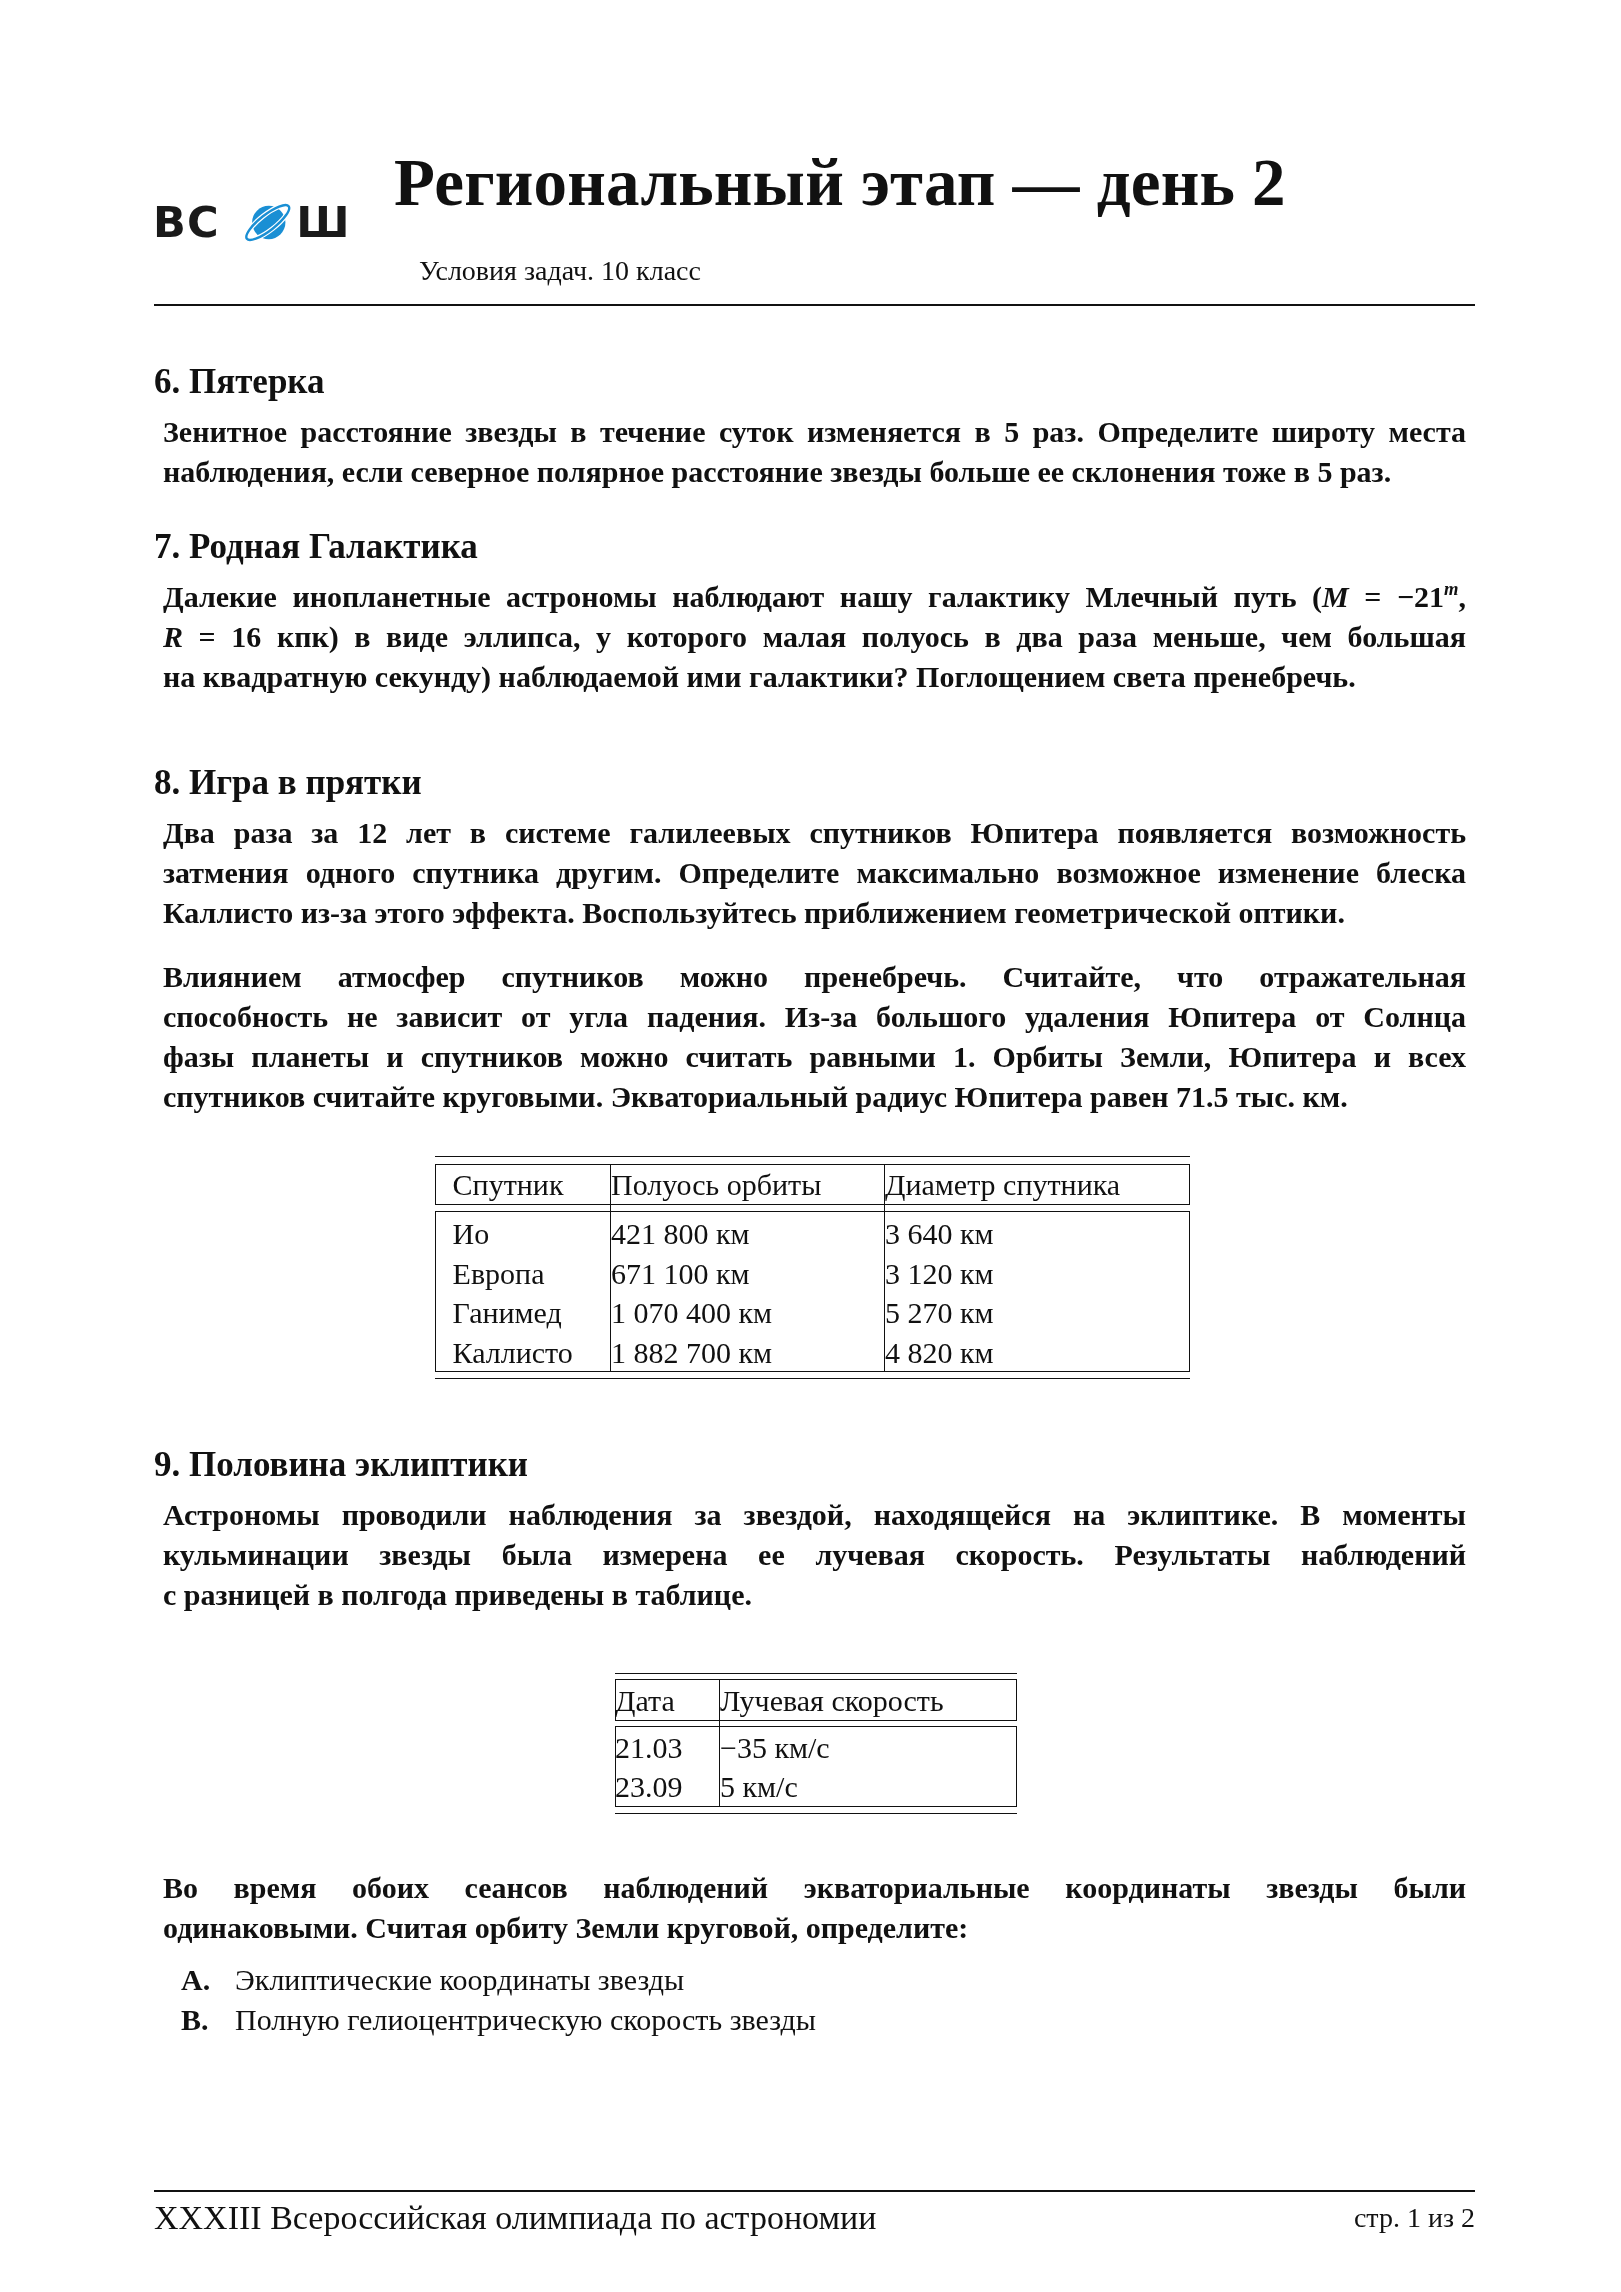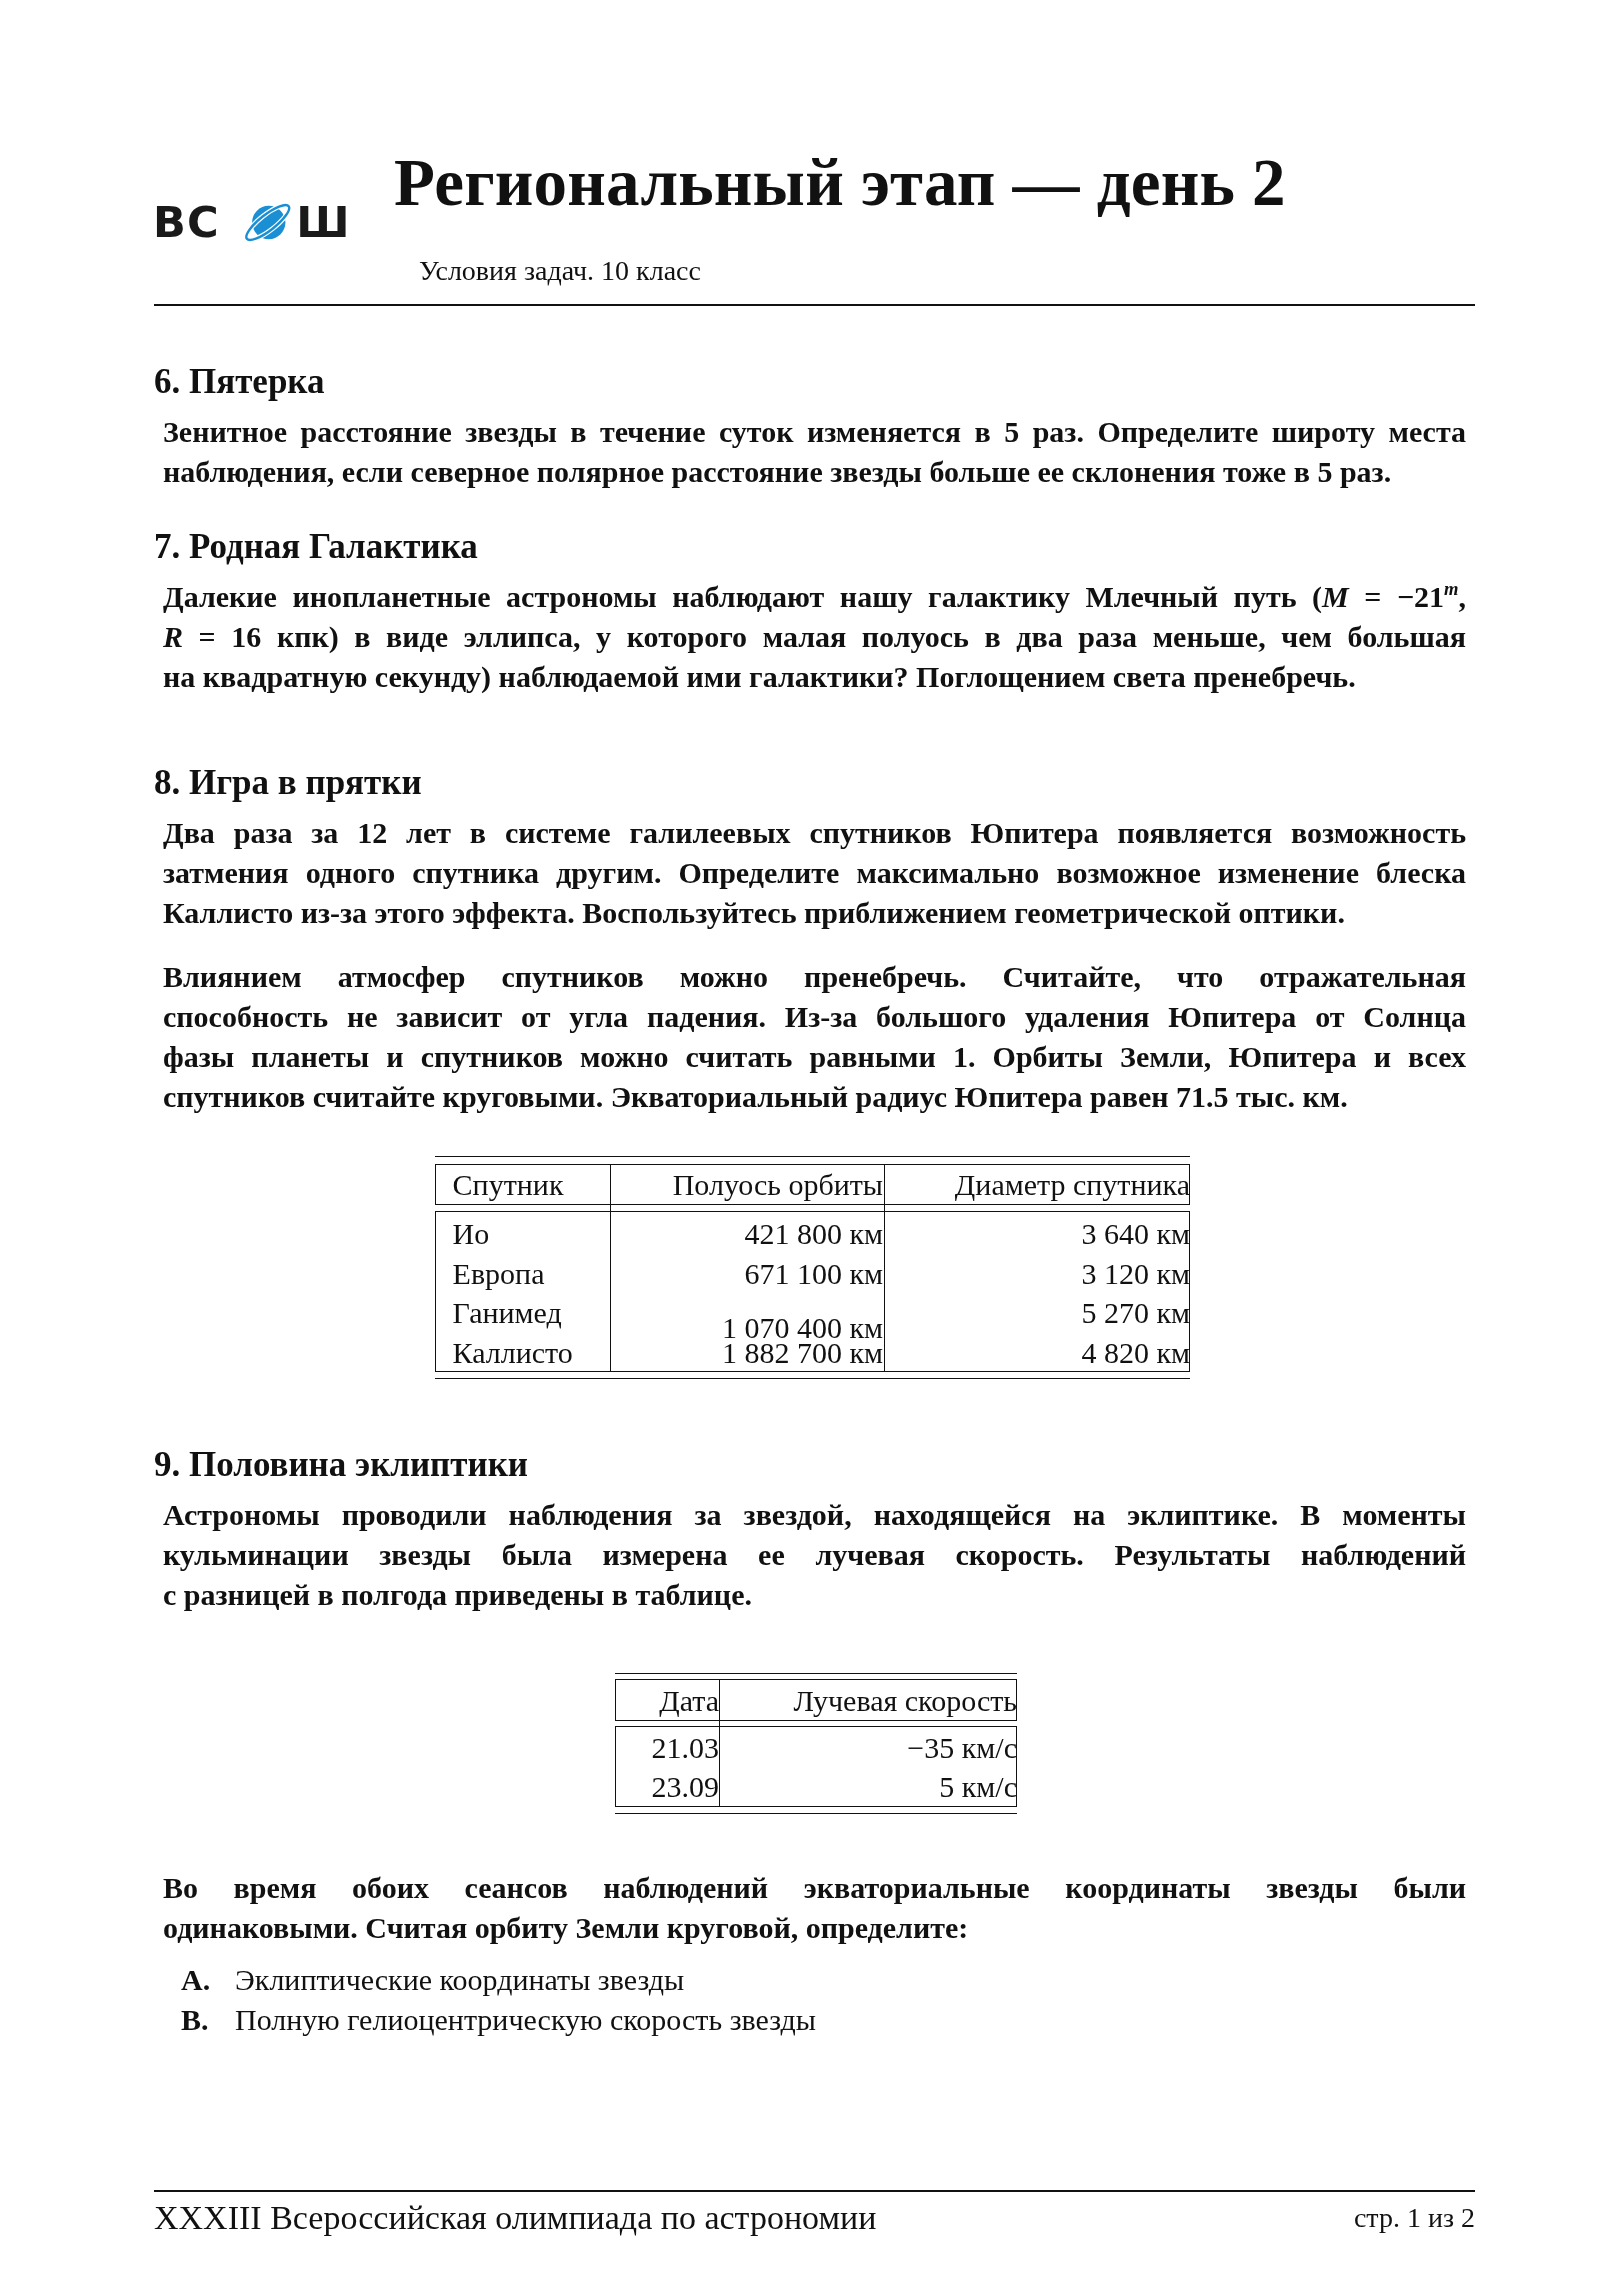--- a/index.html
+++ b/index.html
@@ -18,21 +18,21 @@
   .it { font-style: italic; }
   sup.m { font-size: 18.6px; font-style: italic; vertical-align: 11.8px; line-height: 0; }
   .sub-sq { display: inline-block; width: 10.8px; height: 10.8px; border: 1.5px solid #111; vertical-align: -5.9px; margin-left: 1px; box-sizing: border-box; }
   .sub-pp { font-size: 16.7px; vertical-align: 2px; font-style: italic; }
   
   .tbl { position: absolute; }
   .tbl .hline { position: absolute; left: 0; right: 0; border-top: 1.6px solid #111; height: 0; }
   .tbl .box { position: absolute; left: 0; right: 0; border: 1.6px solid #111; box-sizing: border-box; }
   .tbl .vline { position: absolute; width: 0; border-left: 1.6px solid #111; }
   .tbl .cell { position: absolute; font-size: 30px; line-height: 39px; white-space: nowrap; }
-  .center { text-align: right; }
+  .center { text-align: left; }
   .list-item { position: absolute; left: 181px; font-size: 30px; line-height: 39px; white-space: nowrap; }
   .list-item .lbl { font-weight: bold; display: inline-block; width: 54px; }
   .footer-left { left: 154px; top: 2201px; font-size: 34px; line-height: 33px; white-space: nowrap; }
   .footer-right { right: 146px; top: 2201px; font-size: 28px; line-height: 33px; white-space: nowrap; }
 </style>
 </head>
 <body>
 
 <div class="abs logo">
   <svg width="206" height="51" viewBox="0 0 210 52">
@@ -105,21 +105,21 @@
 
   <div class="cell" style="left:17.6px; top:58px;">Ио</div>
   <div class="cell center" style="left:176px; width:272px; top:58px;">421 800 км</div>
   <div class="cell center" style="left:450px; width:305px; top:58px;">3 640 км</div>
 
   <div class="cell" style="left:17.6px; top:98px;">Европа</div>
   <div class="cell center" style="left:176px; width:272px; top:98px;">671 100 км</div>
   <div class="cell center" style="left:450px; width:305px; top:98px;">3 120 км</div>
 
   <div class="cell" style="left:17.6px; top:137px;">Ганимед</div>
-  <div class="cell center" style="left:176px; width:272px; top:137px;margin-top:15px;">1 070 400 км</div>
+  <div class="cell center" style="left:176px; width:272px; top:137px;">1 070 400 км</div>
   <div class="cell center" style="left:450px; width:305px; top:137px;">5 270 км</div>
 
   <div class="cell" style="left:17.6px; top:177px;">Каллисто</div>
   <div class="cell center" style="left:176px; width:272px; top:177px;">1 882 700 км</div>
   <div class="cell center" style="left:450px; width:305px; top:177px;">4 820 км</div>
 </div>
 
 <div class="abs section" style="top:1443px;">
   <h2 class="heading">
     <span>9.</span>

